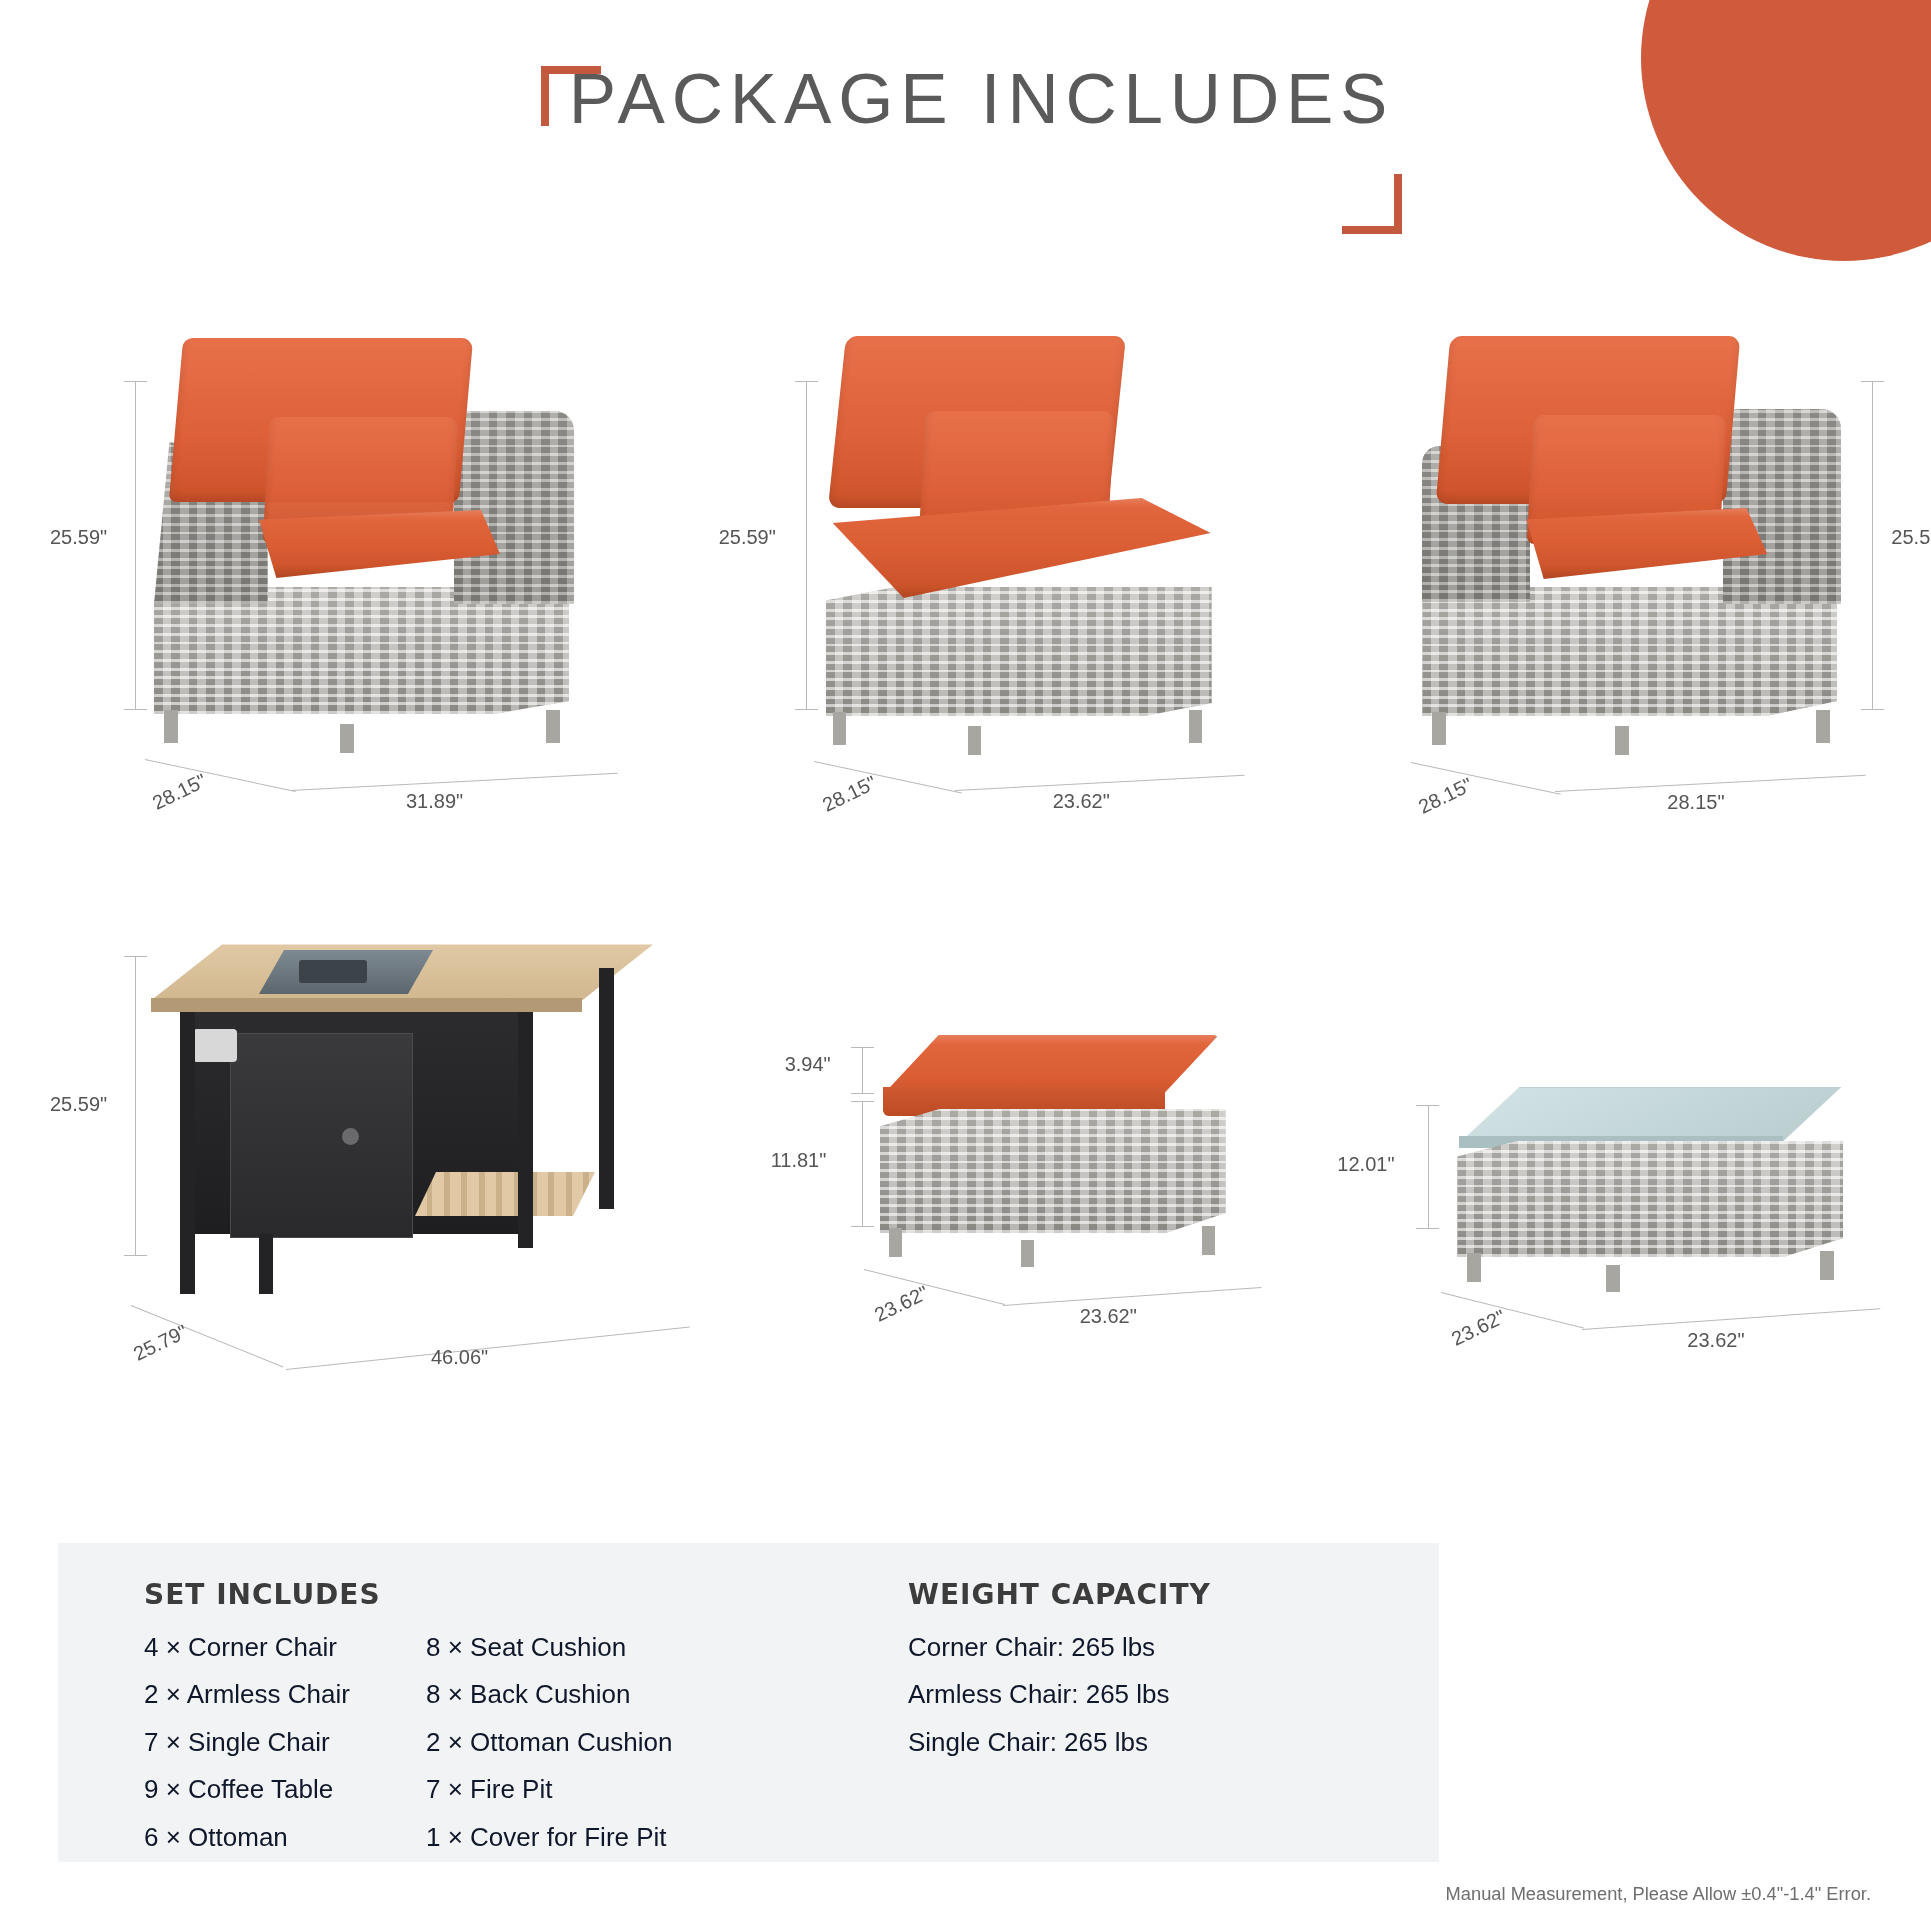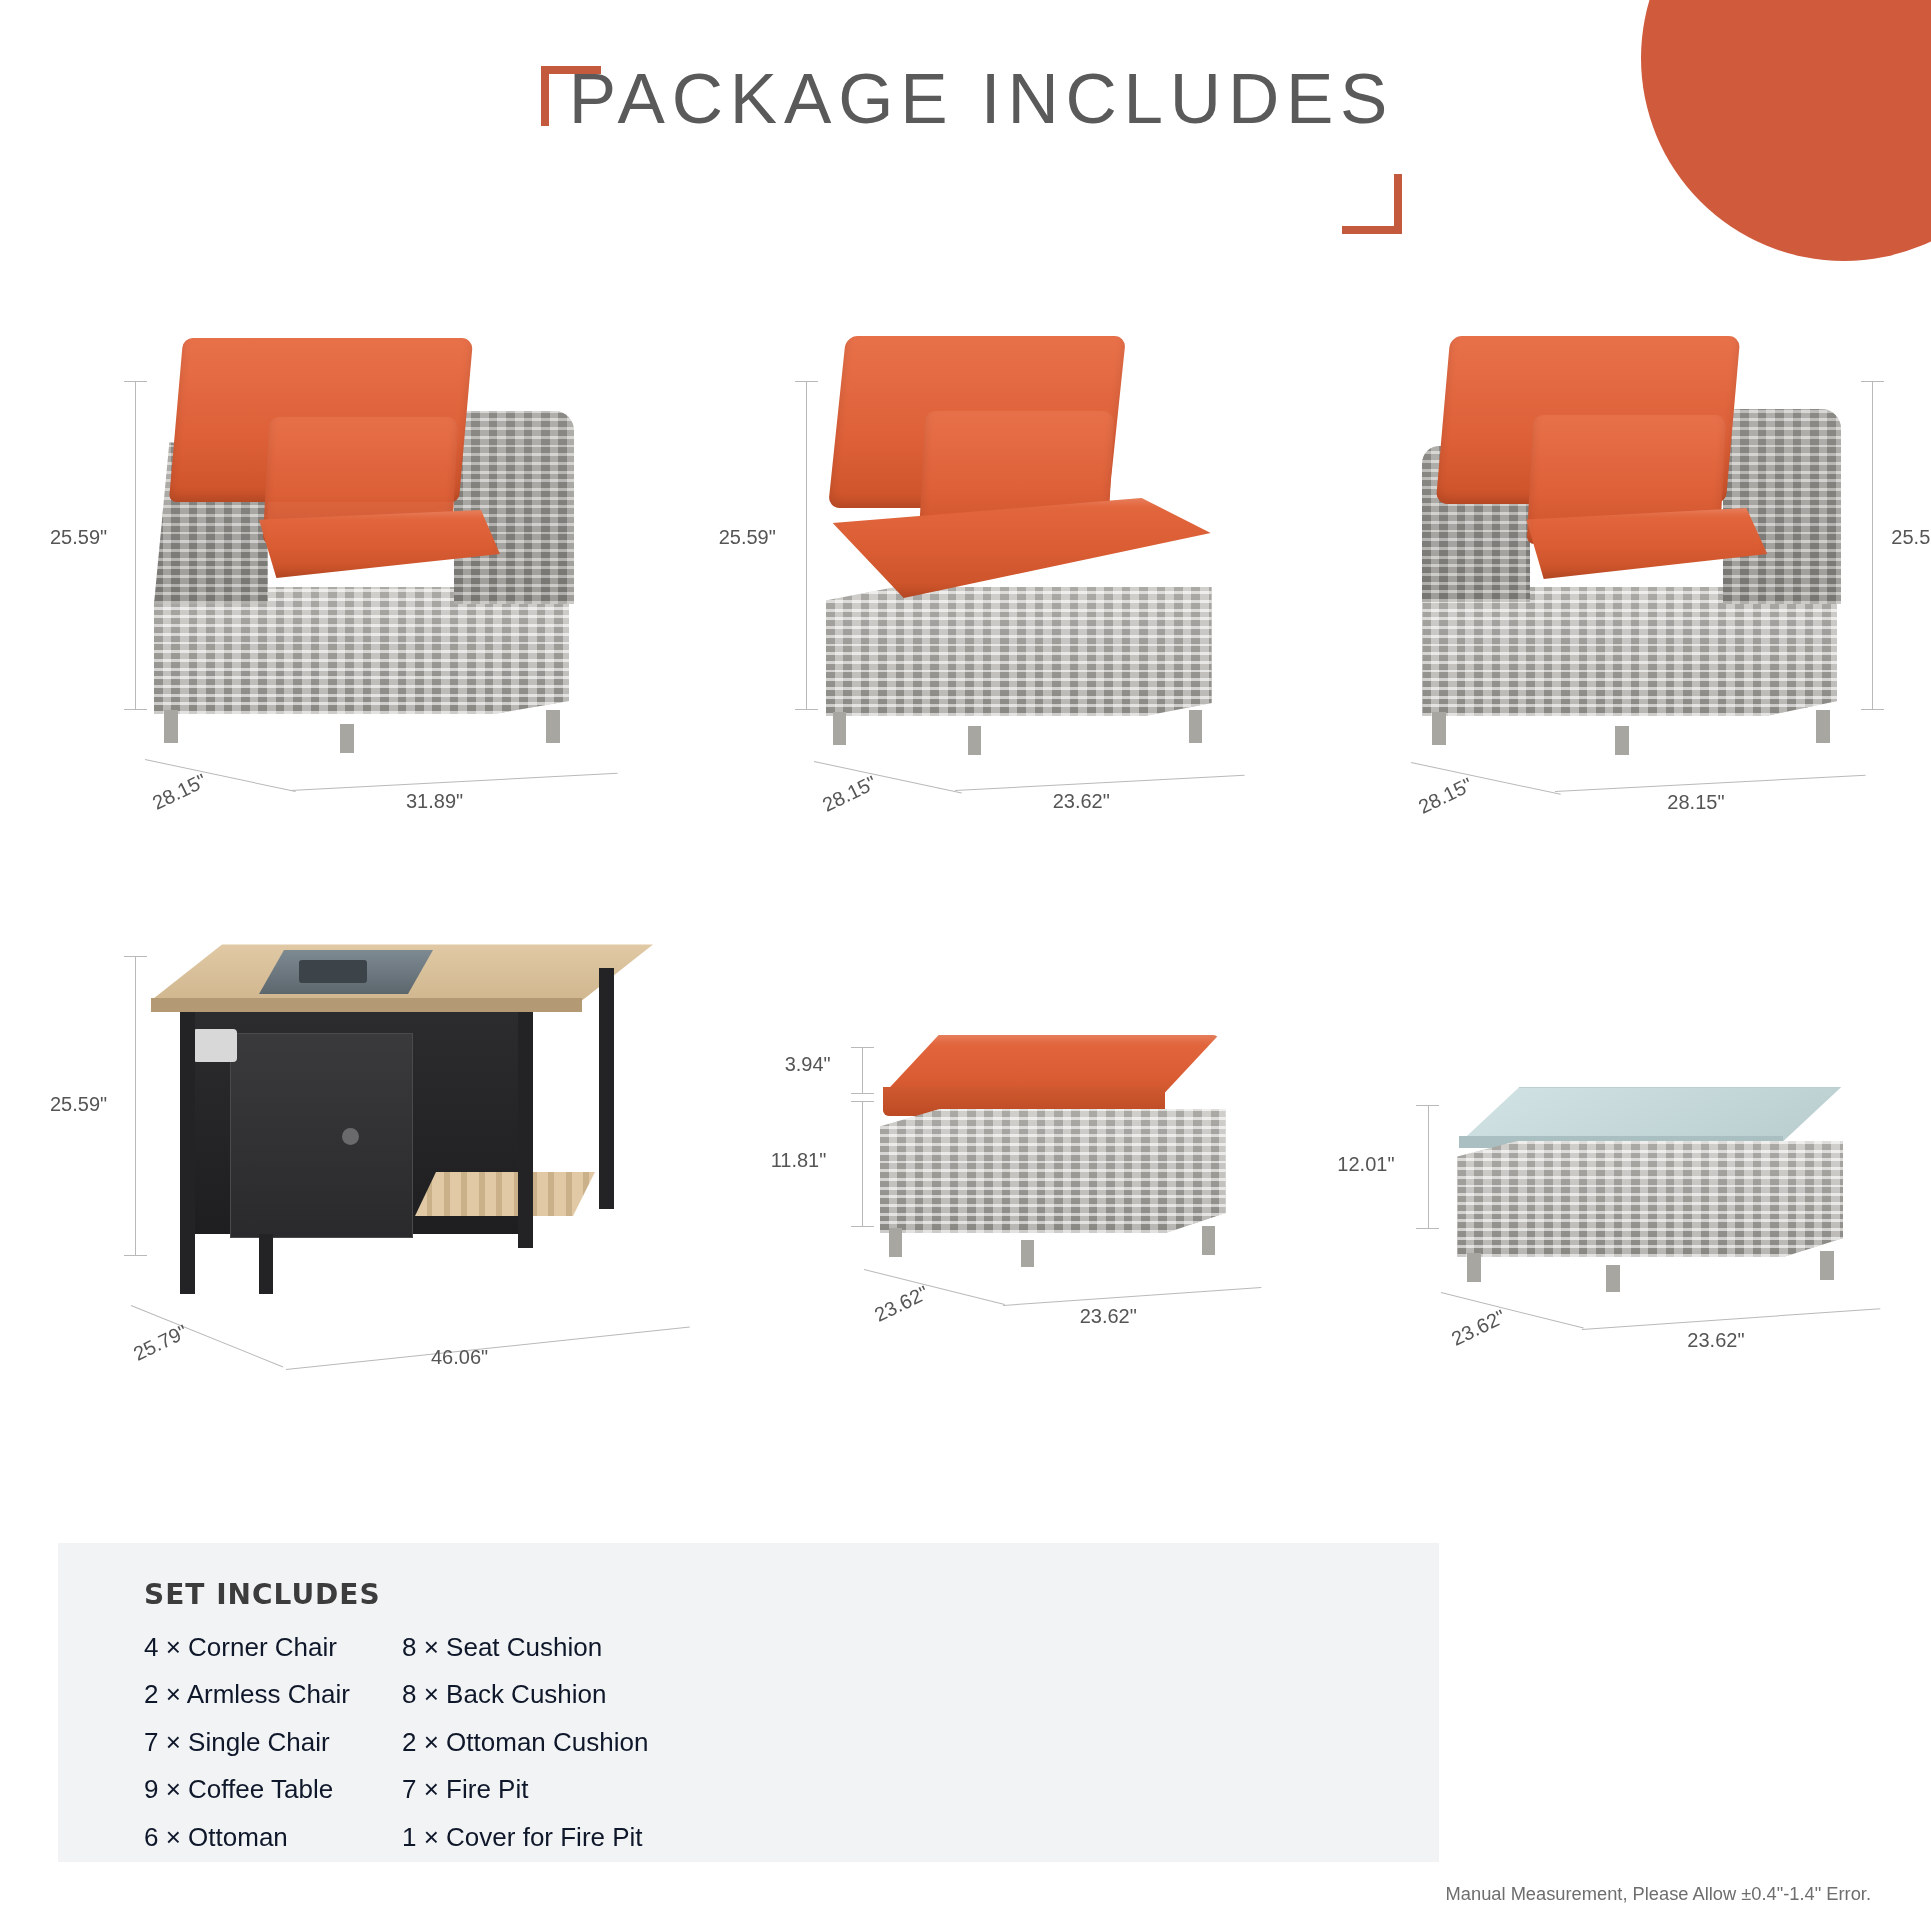--- a/index.html
+++ b/index.html
@@ -115,21 +115,21 @@
     position: absolute;
     left: 58px;
     top: 1543px;
     width: 1381px;
     height: 319px;
     background: #f2f3f4;
     padding: 35px 39px 0 39px;
   }
   .info-col { position: absolute; top: 35px; }
   .info-col.a { left: 39px; margin-left: 47px; }
-  .info-col.b { left: 344px; }
+  .info-col.b { left: 368px; }
   .info-col.c { left: 850px; }
   .info-title {
     font-family: "DejaVu Sans", sans-serif;
     font-weight: bold;
     font-size: 28px;
     letter-spacing: 1px;
     color: #3c3c3c;
     margin: 0 0 21px 0;
   }
   .info-item {
@@ -324,16 +324,22 @@
 
   <div class="info-col b">
     <div class="info-title" style="visibility:hidden;">SET INCLUDES</div>
     <div class="info-item">8 × Seat Cushion</div>
     <div class="info-item">8 × Back Cushion</div>
     <div class="info-item">2 × Ottoman Cushion</div>
     <div class="info-item">7 × Fire Pit</div>
     <div class="info-item">1 × Cover for Fire Pit</div>
   </div>
 
+  <div class="info-col c">
+    <div class="info-title">WEIGHT CAPACITY</div>
+    <div class="info-item">Corner Chair: 265 lbs</div>
+    <div class="info-item">Armless Chair: 265 lbs</div>
+    <div class="info-item">Single Chair: 265 lbs</div>
+  </div>
 </div>
 
 <div class="footnote">Manual Measurement, Please Allow ±0.4"-1.4" Error.</div>
 
 
 </body></html>

